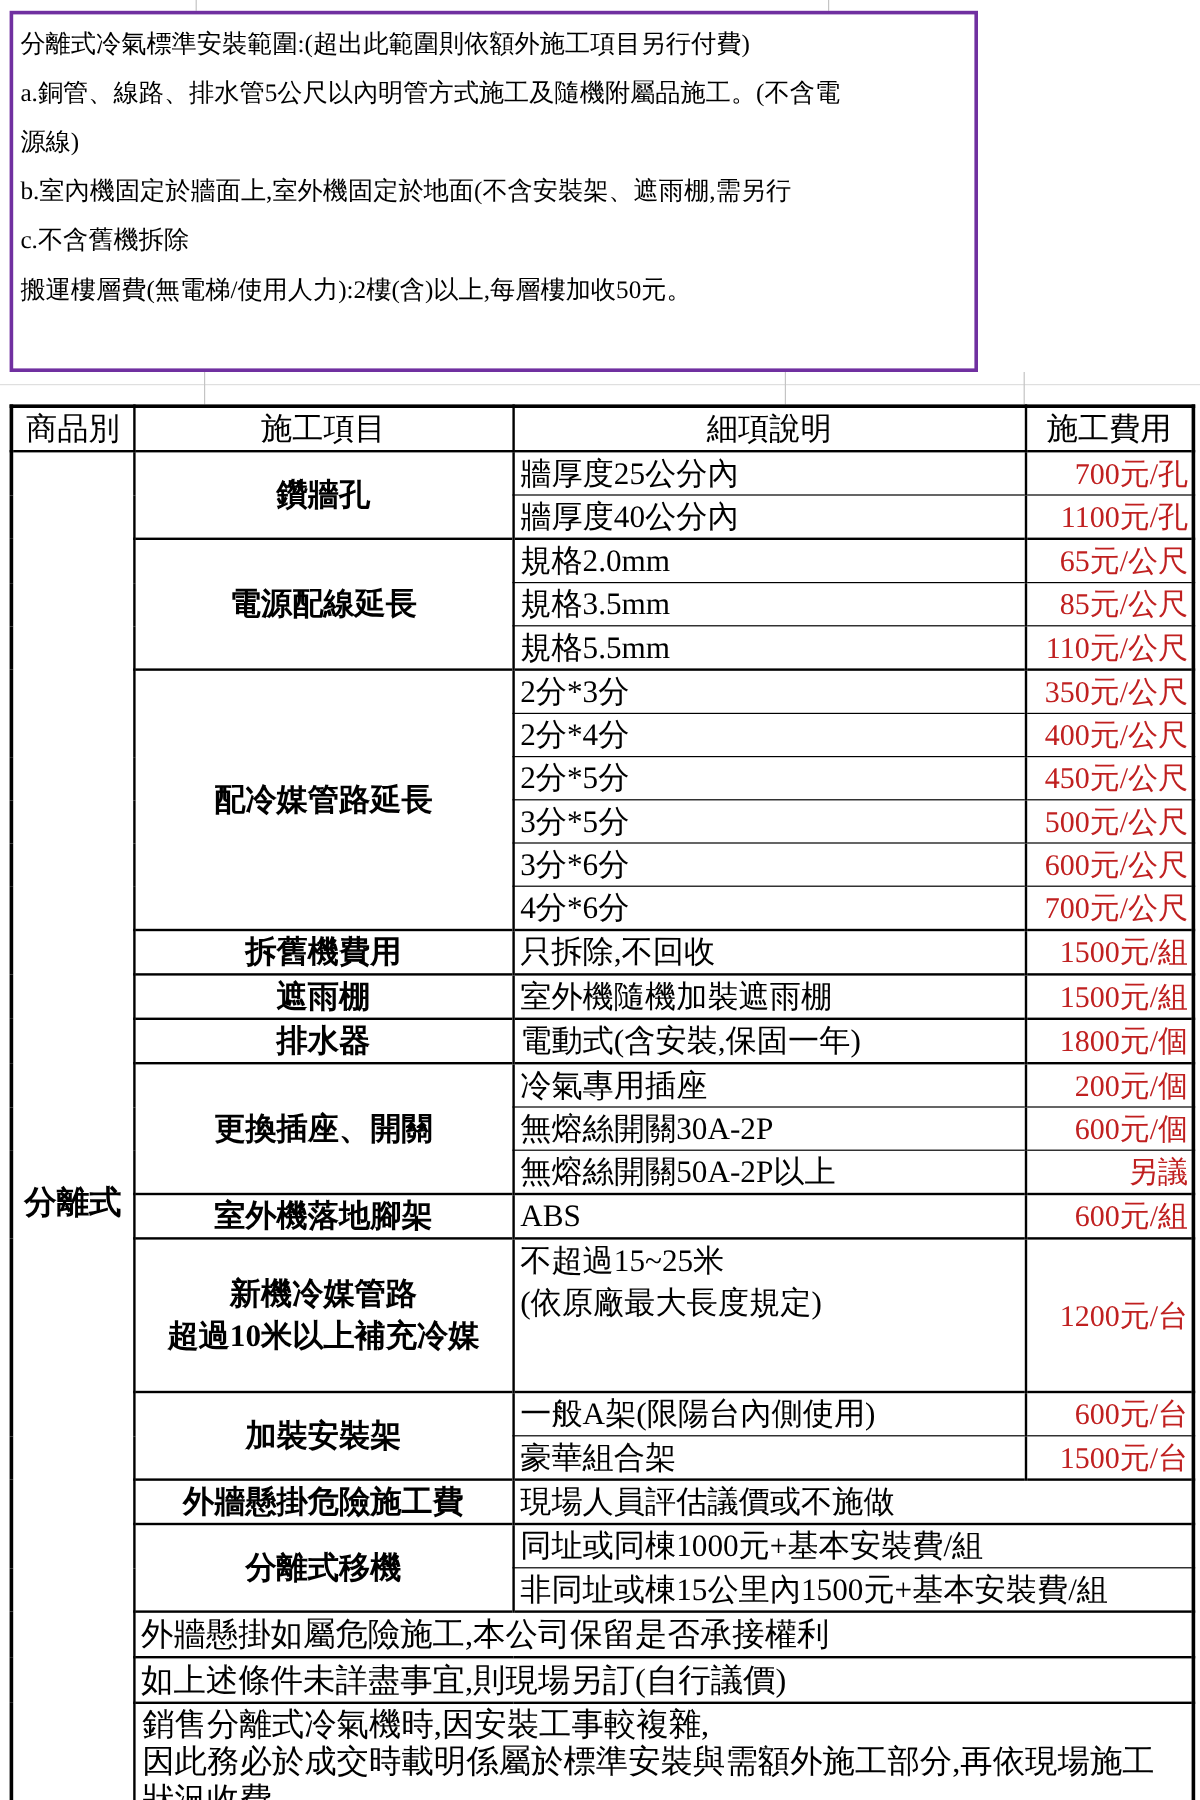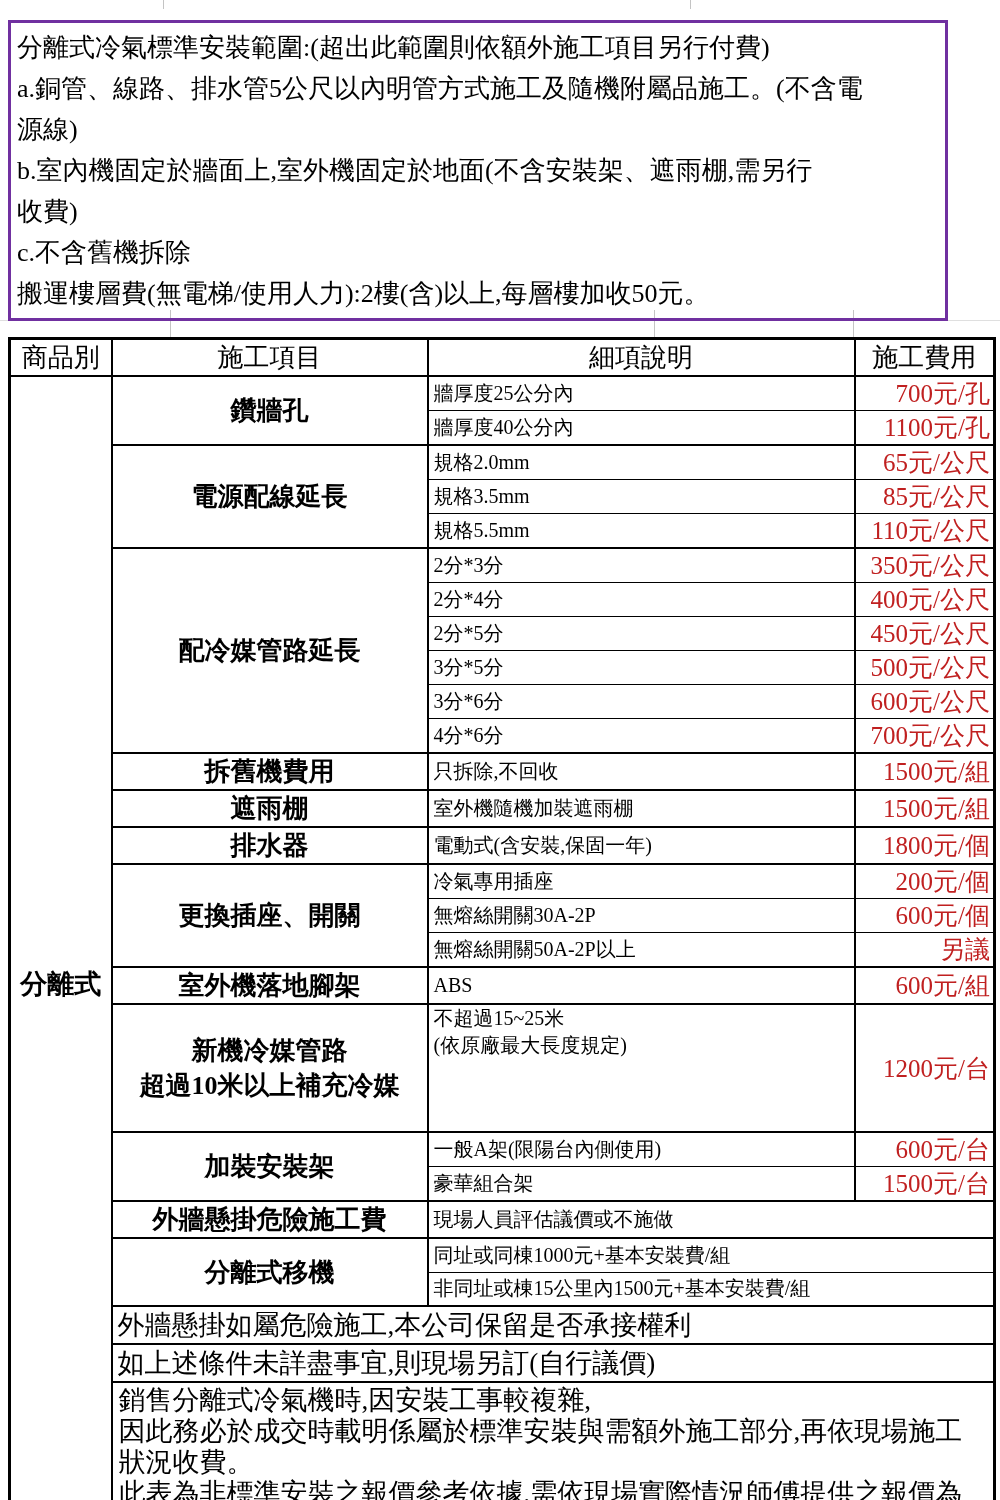--- a/index.html
+++ b/index.html
@@ -3,23 +3,23 @@
 <meta charset="utf-8">
 <style>
   html,body{margin:0;padding:0;background:#fff;}
   .page{
     position:relative;width:1000px;height:1500px;background:#ffffff;
     font-family:"Liberation Serif","DejaVu Serif",serif;color:#000;overflow:hidden;
   }
   .gridline{position:absolute;background:#c4c4c4;}
   
   .notice{
-    position:absolute;left:8px;top:20px;width:940px;height:301px;box-sizing:border-box;
+    position:absolute;left:8px;top:9px;width:807px;height:301px;box-sizing:border-box;
     border:3px solid var(--accent_purple,#7030a0);
-    padding:4px 6px;font-size:26px;line-height:41px;white-space:nowrap;overflow:hidden;
+    padding:4px 6px;font-size:21px;line-height:41px;white-space:nowrap;overflow:hidden;
   }
   .notice .line{height:41px;}
   .notice .b{font-weight:normal;}
   
   table.price{
     position:absolute;left:8px;top:337px;width:985px;table-layout:fixed;
     border-collapse:collapse;border:3px solid #000;
   }
   .price th,.price td{
     border:1px solid #000;border-left-width:2px;border-right-width:2px;
@@ -29,21 +29,21 @@
     font-size:26px;font-weight:normal;text-align:center;height:31px;border-bottom-width:2px;
   }
   .price tr{height:32px;}
   .price tr.gs td{border-top-width:2px;}
   .price tr.tall{height:128px;}
   .price tr.h34{height:34px;}
   .price tr.h33{height:33px;}
   .price tr.block-row{height:210px;}
   td.cat{font-weight:bold;font-size:27px;text-align:center;vertical-align:middle;}
   td.item{font-weight:bold;font-size:26px;text-align:center;}
-  td.desc{font-size:20px;text-align:left;}
+  td.desc{font-size:26px;text-align:left;}
   td.fee{font-size:25px;text-align:right;color:var(--price_red,#c02020);padding-right:3px;}
   td.foot{font-size:27px;text-align:left;}
   td.block{
     vertical-align:top;font-size:27px;line-height:31px;white-space:normal;
     text-align:left;padding:2px 6px 0 6px;
   }
   td.block .para{margin:0;}
 </style>
 </head>
 <body>
@@ -55,21 +55,20 @@
   <div class="gridline" style="left:0;top:320px;width:1000px;height:1px;opacity:.55;"></div>
   <div class="gridline" style="left:170px;top:310px;width:1px;height:27px;"></div>
   <div class="gridline" style="left:654px;top:310px;width:1px;height:27px;"></div>
   <div class="gridline" style="left:853px;top:310px;width:1px;height:27px;"></div>
 
   <div class="notice">
     <div class="line">分離式冷氣標準安裝範圍:(超出此範圍則依額外施工項目另行付費)</div>
     <div class="line"><span>a.</span><span class="b">銅管</span><span>、線路、排水管5公尺以內明管方式施工及隨機附屬品施工。(不含電</span></div>
     <div class="line">源線)</div>
     <div class="line">b.室內機固定於牆面上,室外機固定於地面(不含安裝架、遮雨棚,需另行</div>
-    <div class="line">收費)</div>
     <div class="line">c.不含舊機拆除</div>
     <div class="line">搬運樓層費(無電梯/使用人力):2樓(含)以上,每層樓加收50元。</div>
   </div>
 
   <table class="price">
     <colgroup>
       <col style="width:102px">
         <col style="width:316px">
         <col style="width:427px">
         <col style="width:140px">

